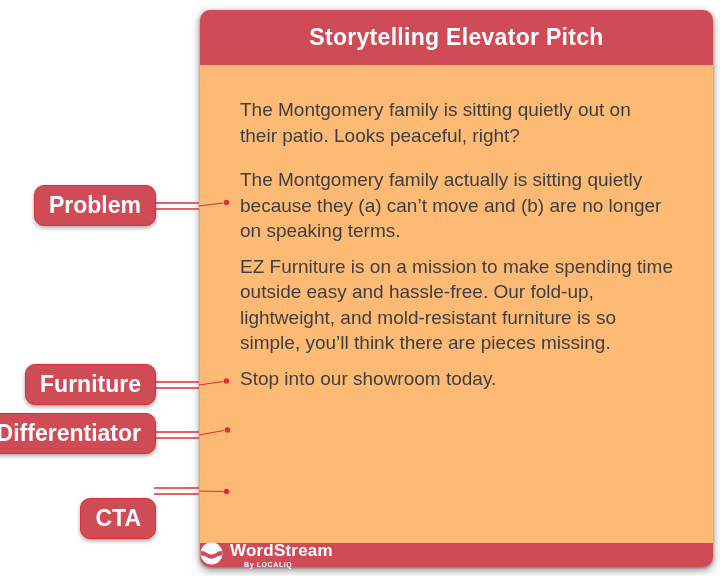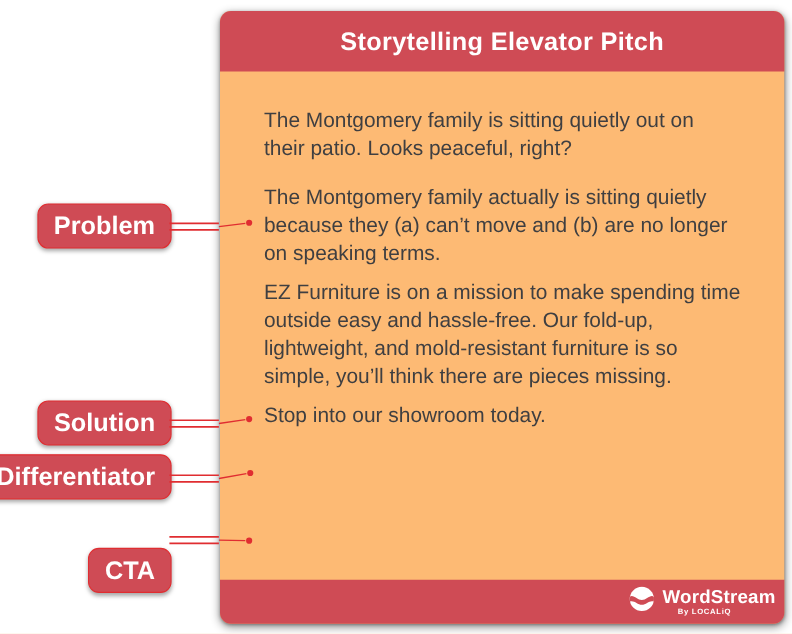--- a/index.html
+++ b/index.html
@@ -27,22 +27,22 @@
   }
   .card-body{position:absolute;left:40px;top:87px;width:462px;}
   .card-body p{
     margin:0;font-size:19px;line-height:25.5px;color:var(--ink);white-space:pre-line;
   }
   .card-body p.p1{margin-bottom:19px;}
   .card-body p.p2{margin-bottom:14px;}
   .card-body p.p3{margin-bottom:10px;}
   .card-body p.p4{margin-bottom:10px;}
   .card-footer{
-    position:absolute;left:0;right:0;bottom:0;height:40px;background:var(--red);
-    border-radius:0 0 10px 10px;display:flex;align-items:center;justify-content:flex-end;
+    position:absolute;left:0;right:0;bottom:0;height:24px;background:var(--red);
+    border-radius:0 0 10px 10px;display:flex;align-items:center;justify-content:flex-start;
     padding-right:8px;
   }
   .brand{display:flex;align-items:center;gap:7px;}
   .brand-text{display:flex;flex-direction:column;line-height:1;}
   .brand-name{color:#ffffff;font-weight:800;font-size:17px;letter-spacing:0.2px;}
   .brand-byline{color:#ffffff;font-size:7px;font-weight:700;letter-spacing:0.6px;margin-top:2px;margin-left:14px;}
 
   
   .label{
     position:absolute;right:564px;background:var(--red);
@@ -100,21 +100,21 @@
         </span>
         <span class="brand-text">
           <span class="brand-name">WordStream</span>
           <span class="brand-byline">By LOCALiQ</span>
         </span>
       </div>
     </div>
   </div>
 
   <div class="label label-problem">Problem</div>
-  <div class="label label-solution">Solution</div>
+  <div class="label label-solution">Furniture</div>
   <div class="label label-differentiator">Differentiator</div>
   <div class="label label-cta">CTA</div>
 
   <svg class="connectors" viewBox="0 0 720 576">
     <g>
       <line class="stem" x1="154" y1="203" x2="199" y2="203"></line>
       <line class="stem" x1="154" y1="209" x2="199" y2="209"></line>
       <line class="wire" x1="199" y1="206" x2="223" y2="203"></line>
       <circle cx="226.5" cy="202.5" r="2.8"></circle>
     </g>

